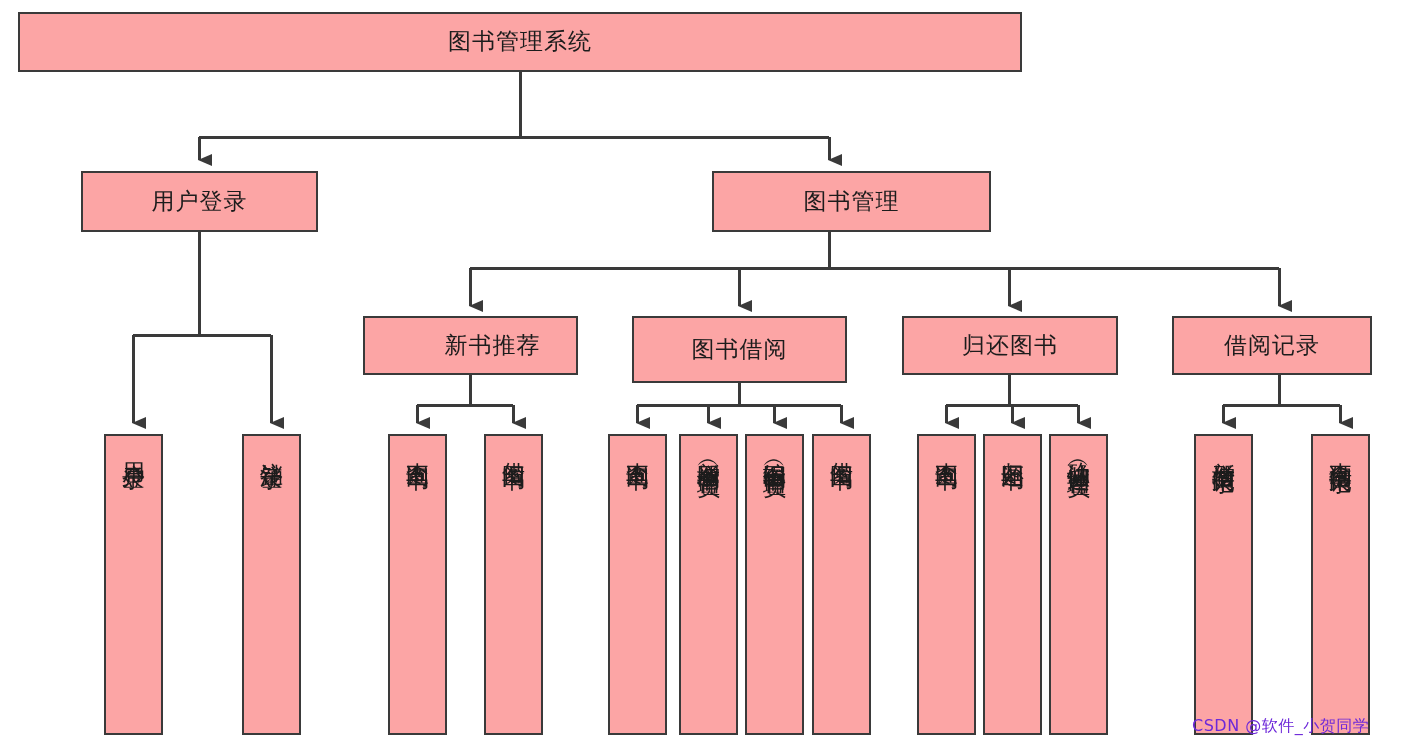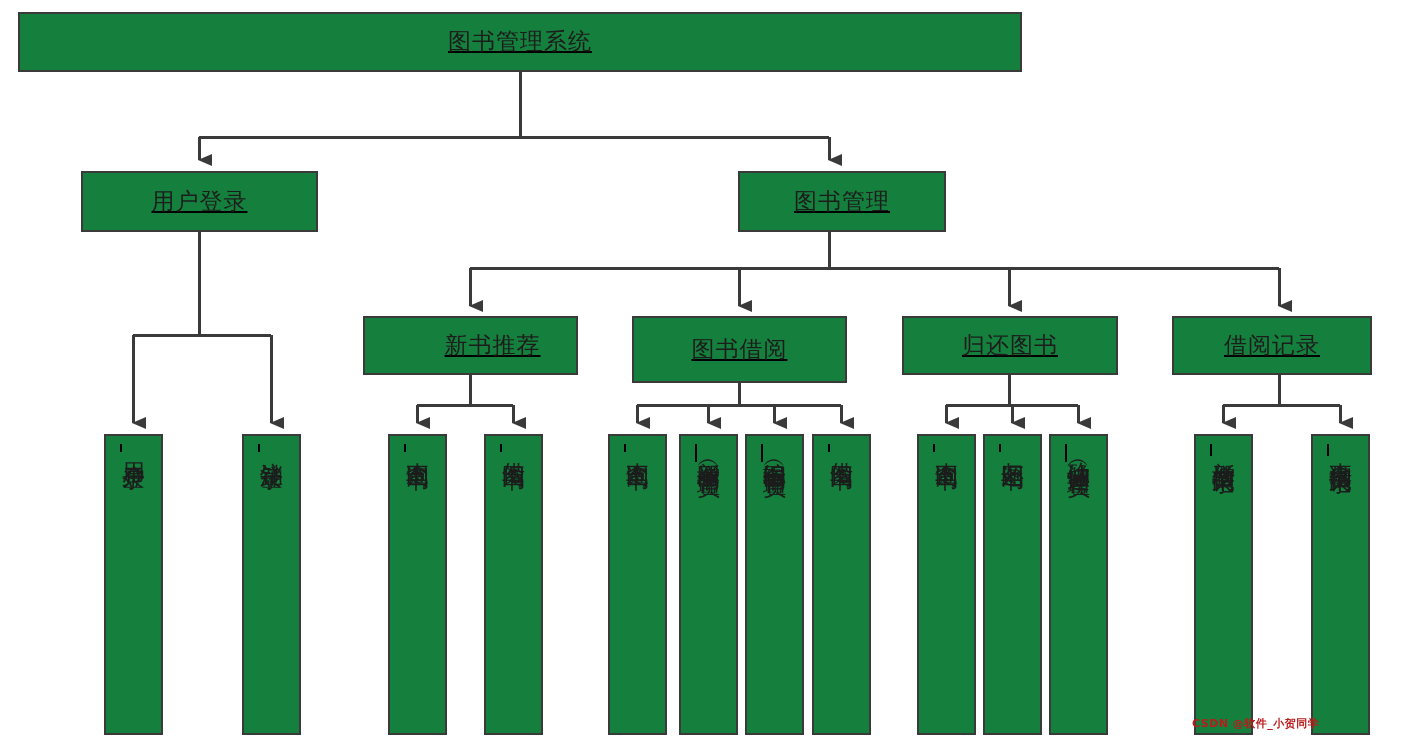--- a/index.html
+++ b/index.html
@@ -20,27 +20,26 @@
   svg.wires {
     position: absolute;
     left: 0;
     top: 0;
     width: 1405px;
     height: 747px;
   }
   .node-box {
     position: absolute;
     box-sizing: border-box;
-    background: #15803d;
+    background: #fca5a5;
     border: 2px solid #3a3a3a;
     display: flex;
     align-items: center;
     justify-content: center;
     overflow: hidden;
-    text-decoration: underline;
   }
   .node-label-h {
     font-size: 23px;
     color: #1c1c1c;
     letter-spacing: 1px;
     line-height: 1.1;
     white-space: nowrap;
   }
   .node-box.leaf {
     align-items: flex-start;
@@ -51,25 +50,24 @@
     color: #1c1c1c;
     writing-mode: vertical-rl;
     text-orientation: upright;
     letter-spacing: 2px;
     line-height: 1.0;
     white-space: nowrap;
     text-align: left;
   }
   .watermark {
     position: absolute;
-    font-size: 11px;
-    color: #b91c1c;
+    font-size: 16px;
+    color: #6d28d9;
     white-space: nowrap;
     letter-spacing: 0.5px;
-    font-weight: bold;
   }
 </style>
 </head>
 <body>
 
 <div id="diagram-root">
 
   <svg class="wires" viewBox="0 0 1405 747" xmlns="http://www.w3.org/2000/svg">
     <defs>
       <marker id="arrow" viewBox="0 0 12 14" refX="6" refY="13" markerWidth="12" markerHeight="14" orient="auto-start-reverse" markerUnits="userSpaceOnUse">
@@ -120,21 +118,21 @@
     </g>
   </svg>
 
   <div class="node-box" style="left:18px; top:12px; width:1004px; height:60px;">
     <span class="node-label-h">图书管理系统</span>
   </div>
 
   <div class="node-box" style="left:81px; top:171px; width:237px; height:61px;">
     <span class="node-label-h">用户登录</span>
   </div>
-  <div class="node-box" style="left:712px; top:171px; width:208px; height:61px;margin-left:26px;">
+  <div class="node-box" style="left:712px; top:171px; width:279px; height:61px;">
     <span class="node-label-h">图书管理</span>
   </div>
 
   <div class="node-box" style="left:363px; top:316px; width:215px; height:59px;padding-left:44px;">
     <span class="node-label-h">新书推荐</span>
   </div>
   <div class="node-box" style="left:632px; top:316px; width:215px; height:67px;">
     <span class="node-label-h">图书借阅</span>
   </div>
   <div class="node-box" style="left:902px; top:316px; width:216px; height:59px;">

